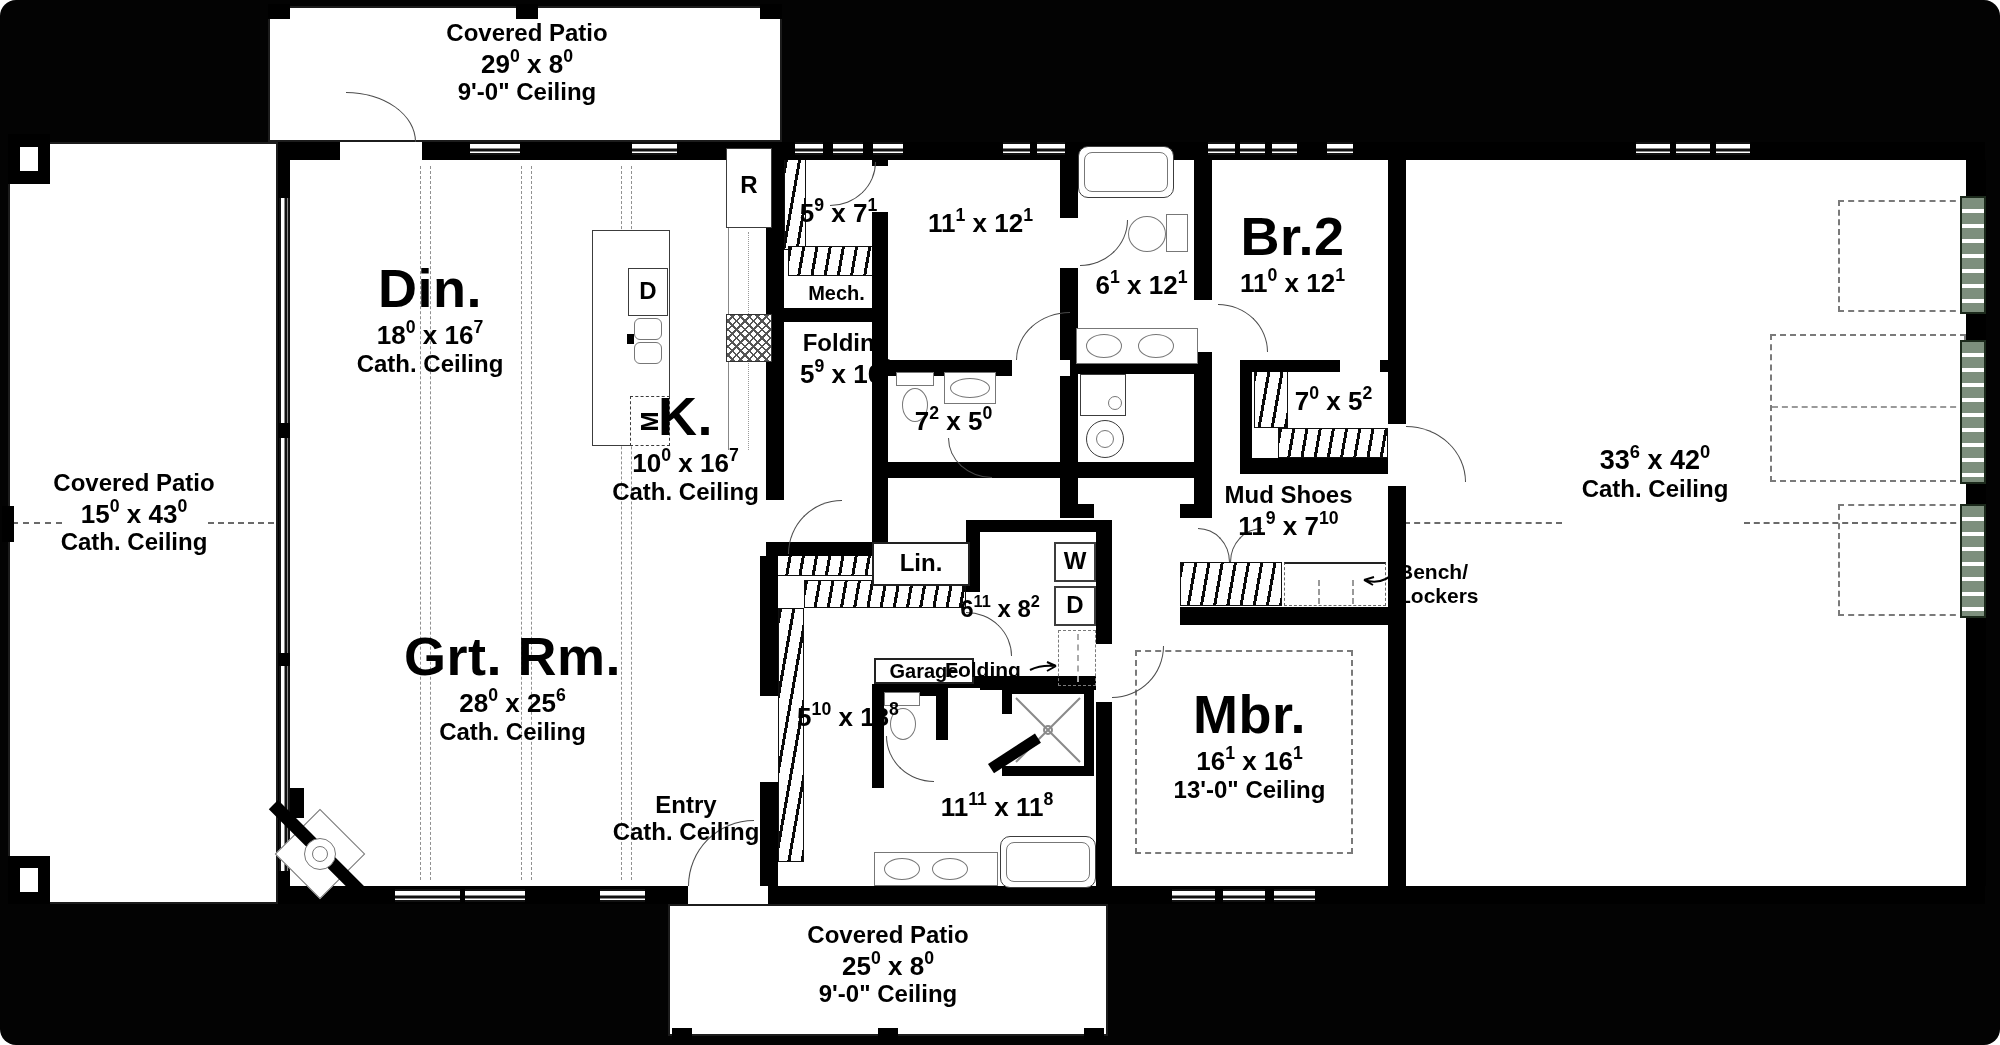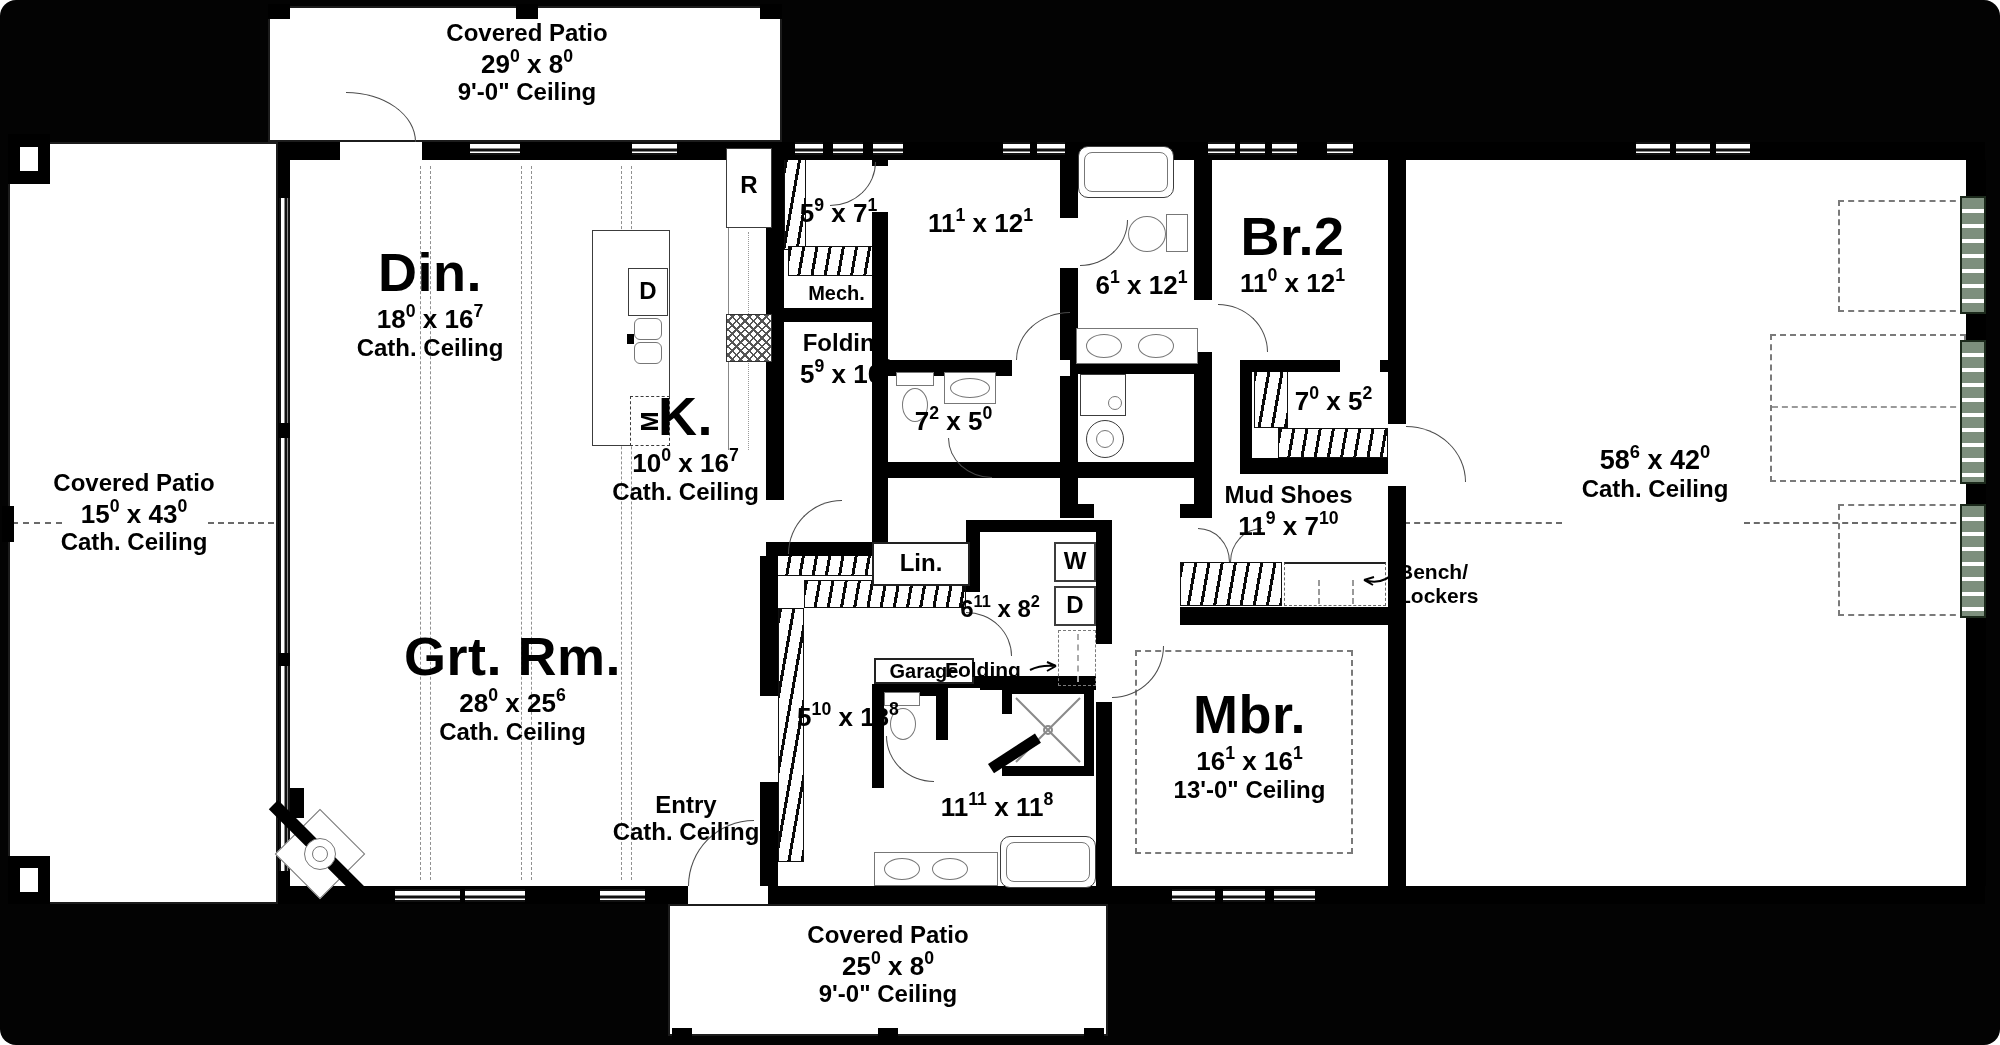--- a/index.html
+++ b/index.html
@@ -261,21 +261,21 @@
     <div class="dim"><span>15</span><span class="sup">0</span><span> x </span><span>43</span><span class="sup">0</span></div>
     <div class="sm">Cath. Ceiling</div>
   </div>
 
   <div class="lbl" style="left:738px;top:922px;width:300px">
     <div class="sm">Covered Patio</div>
     <div class="dim"><span>25</span><span class="sup">0</span><span> x </span><span>8</span><span class="sup">0</span></div>
     <div class="sm">9'-0" Ceiling</div>
   </div>
 
-  <div class="lbl" style="left:305px;top:242px;width:250px">
+  <div class="lbl" style="left:305px;top:258px;width:250px">
     <div class="big">Din.</div>
     <div class="dim"><span>18</span><span class="sup">0</span><span> x </span><span>16</span><span class="sup">7</span></div>
     <div class="sm">Cath. Ceiling</div>
   </div>
 
   <div class="lbl" style="left:583px;top:386px;width:205px">
     <div class="big">K.</div>
     <div class="dim"><span>10</span><span class="sup">0</span><span> x </span><span>16</span><span class="sup">7</span></div>
     <div class="sm">Cath. Ceiling</div>
   </div>
@@ -330,21 +330,21 @@
 
   <div class="lbl" style="left:1398px;top:560px;width:110px;text-align:left">
     <div class="xxs">Bench/</div>
     <div class="xxs">Lockers</div>
   </div>
   <svg style="left:1358px;top:568px" width="40" height="22" viewBox="0 0 40 22">
       <path d="M38 3 C28 14 18 16 6 12 M6 12 l10 -3 M6 12 l9 5" stroke="#000" stroke-width="2" fill="none"></path>
     </svg>
 
   <div class="lbl" style="left:1495px;top:442px;width:320px">
-    <div class="dim" style="font-size:27px"><span>58</span><span class="sup">6</span><span> x </span><span>42</span><span class="sup">0</span></div>
+    <div class="dim" style="font-size:27px"><span>33</span><span class="sup">6</span><span> x </span><span>42</span><span class="sup">0</span></div>
     <div class="sm">Cath. Ceiling</div>
   </div>
 
   <div class="lbl sm" style="left:872px;top:550px;width:98px"><span>Lin.</span></div>
 
   <div class="lbl" style="left:944px;top:592px;width:112px">
     <div class="dim" style="font-size:24px"><span>6</span><span class="sup">11</span><span> x </span><span>8</span><span class="sup">2</span></div>
   </div>
 
   <div class="lbl xxs" style="left:938px;top:658px;width:90px"><span>Folding</span></div>

